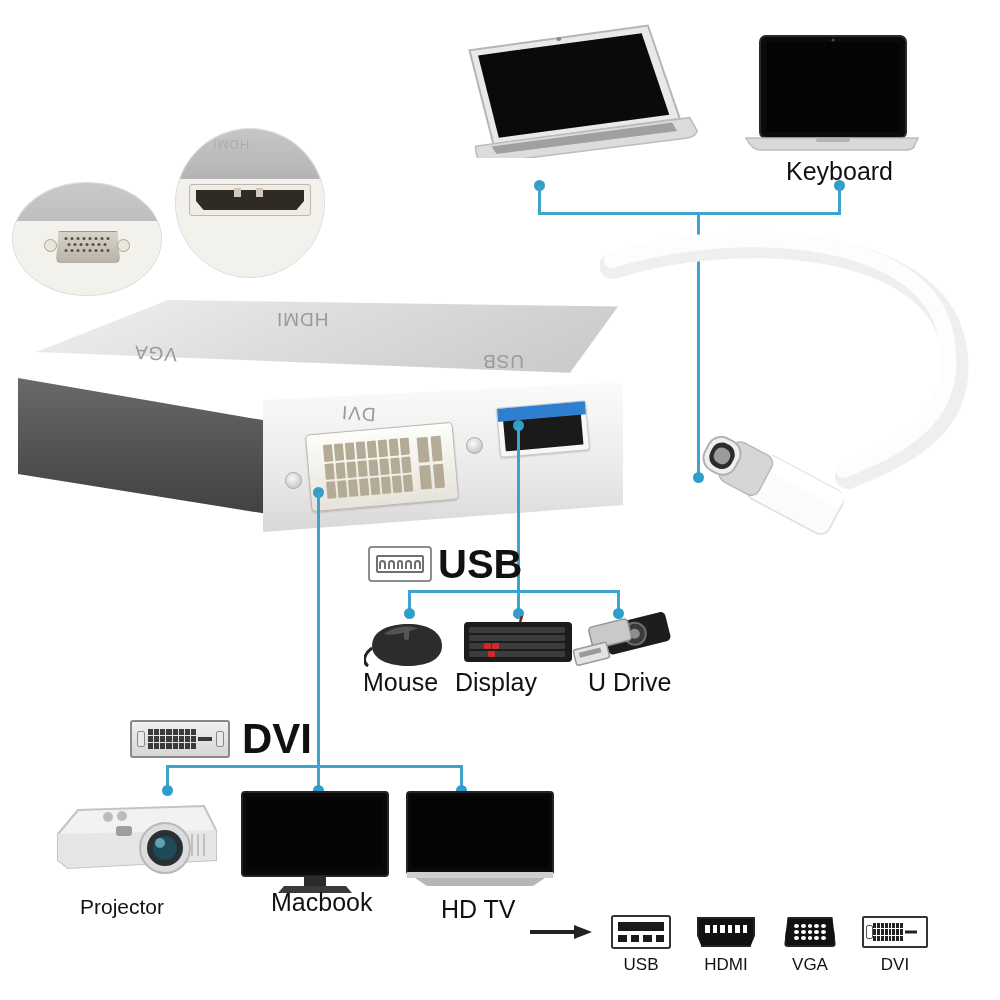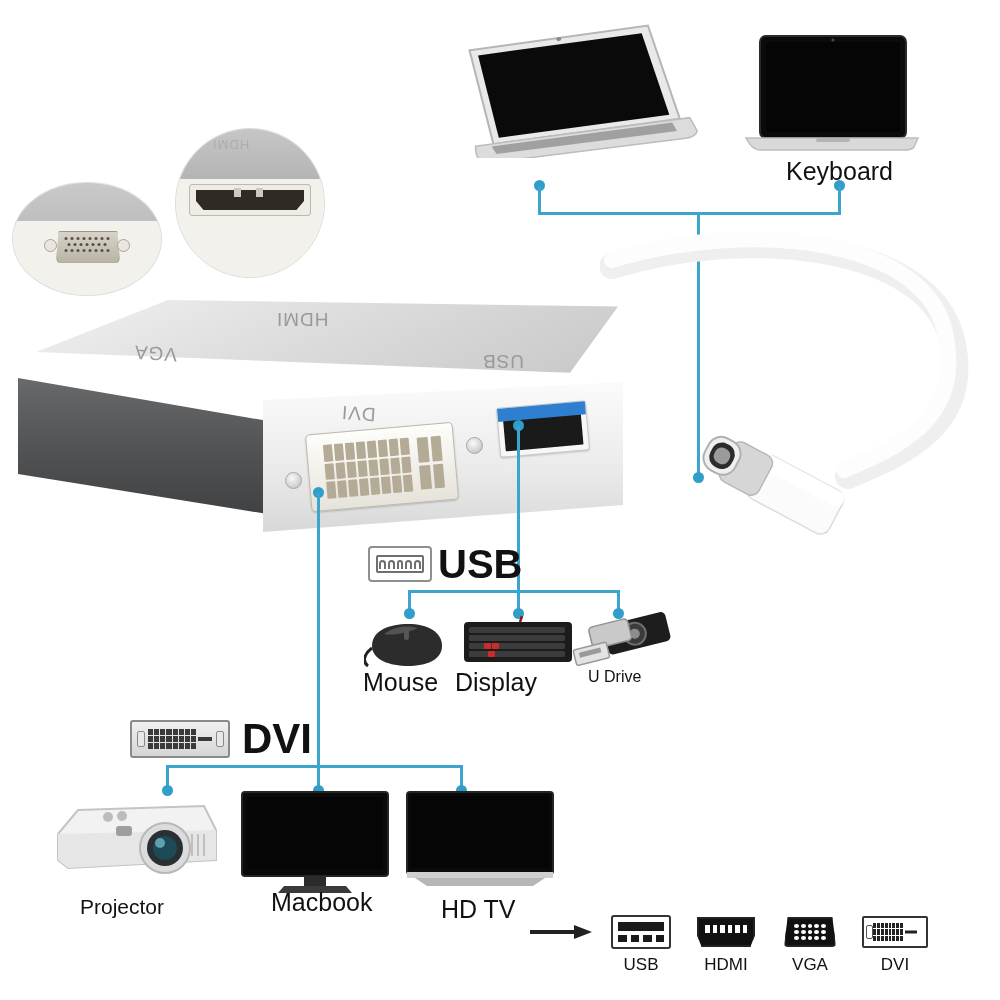--- a/index.html
+++ b/index.html
@@ -335,21 +335,21 @@
       <g transform="rotate(-14 54 28)">
         <rect x="38" y="10" width="64" height="30" rx="5" fill="#1d1d1d"></rect>
         <circle cx="68" cy="25" r="11" fill="#3b3b3b" stroke="#6e6e6e" stroke-width="2"></circle>
         <circle cx="68" cy="25" r="5" fill="#8d8d8d"></circle>
         <rect x="24" y="8" width="40" height="22" rx="4" fill="#c9c9c9" stroke="#8f8f8f" stroke-width="1.5"></rect>
         <rect x="4" y="26" width="34" height="16" rx="2" fill="#e3e3e3" stroke="#9a9a9a" stroke-width="1.5"></rect>
         <rect x="9" y="30" width="22" height="5" fill="#9a9a9a"></rect>
       </g>
     </svg>
   </div>
-  <div class="lbl abs" style="left:588px;top:668px;font-size:16px;">U Drive</div>
+  <div class="lbl abs" style="left:588px;top:668px;font-size:25px;">U Drive</div>
 
   <div class="dot" style="left:313px;top:487px;"></div>
   <div class="ln lnv" style="left:317px;top:493px;height:272px;"></div>
 
   <div class="abs" style="left:130px;top:718px;display:flex;align-items:center;gap:12px;">
     <div class="dvi-tag">
       <div class="ear" style="left:5px;"></div>
       <div class="pins">
         <i></i>
           <i></i>

